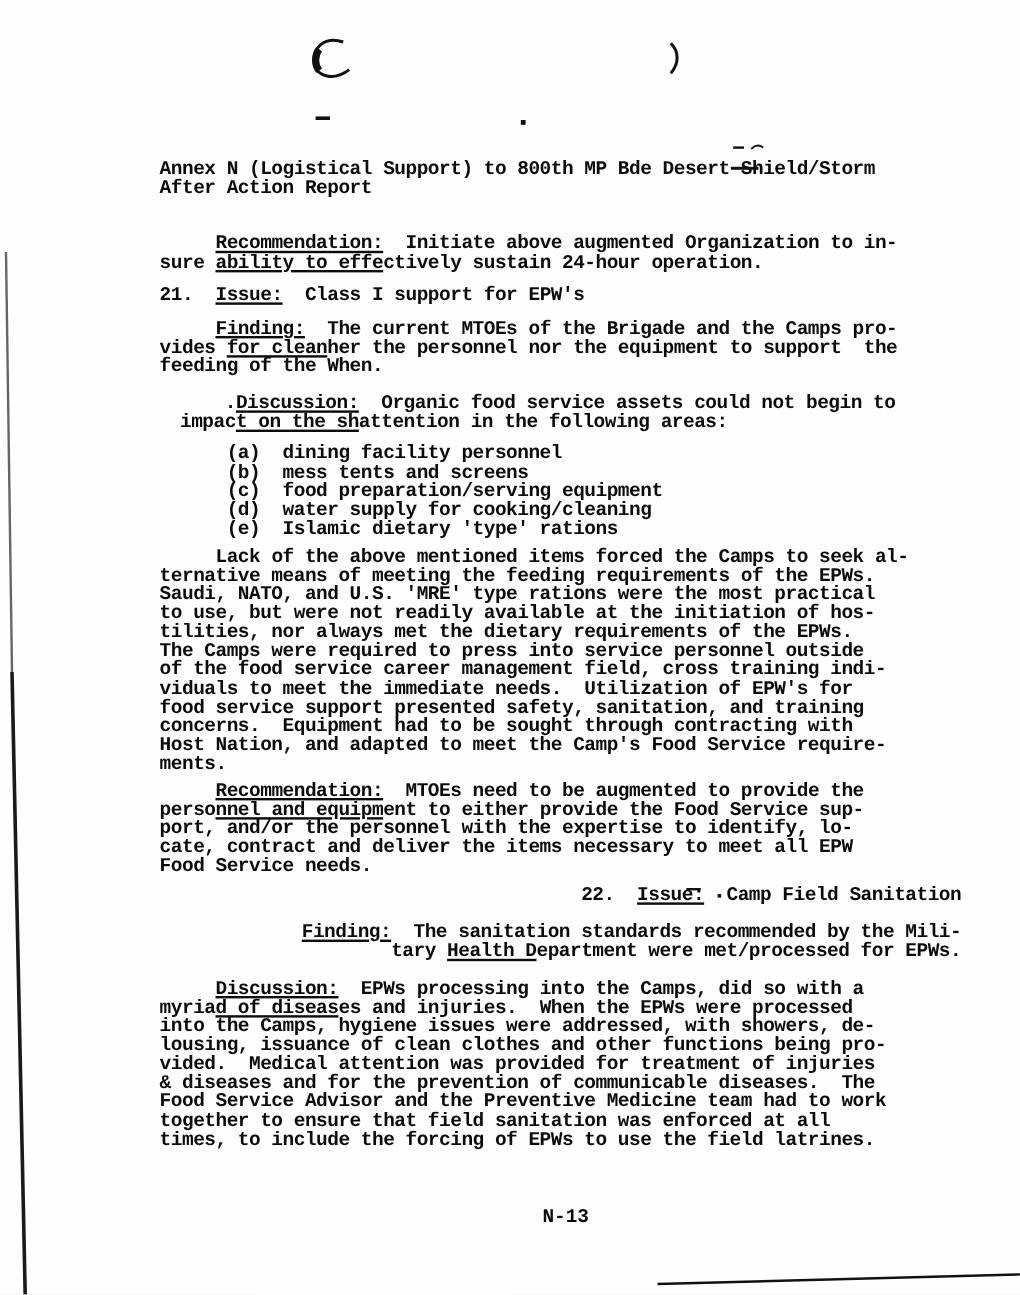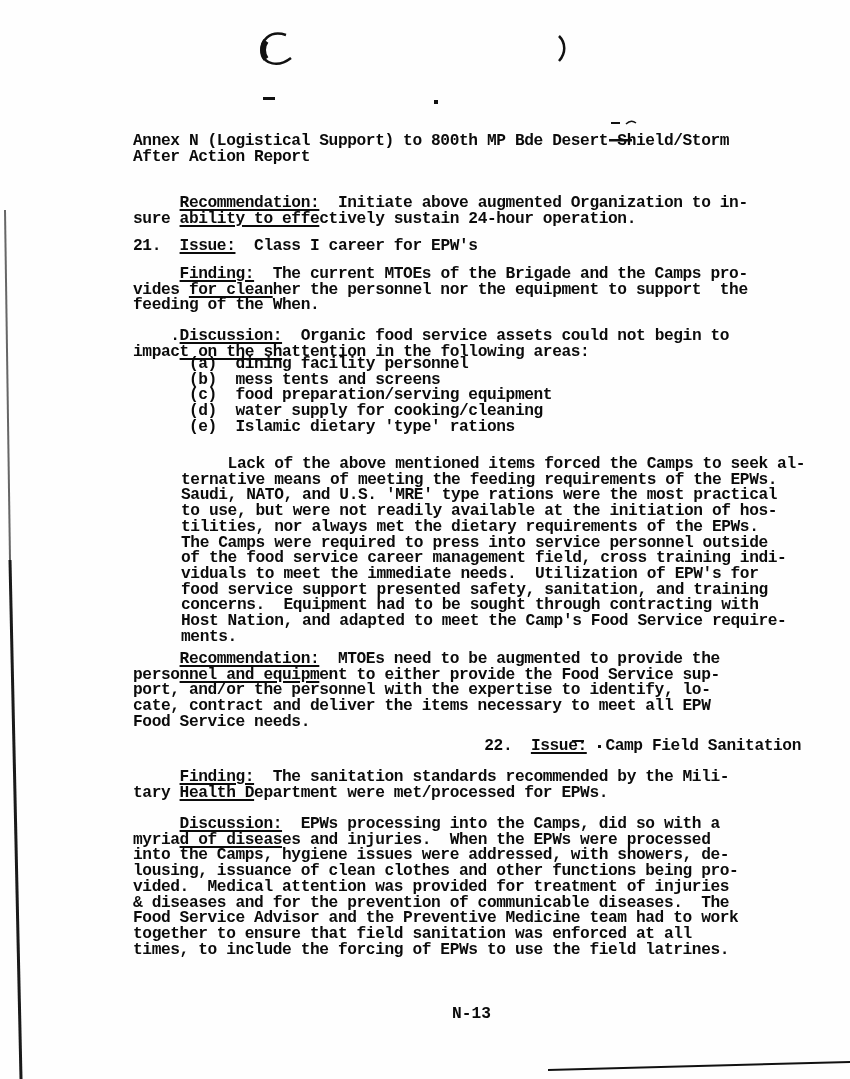--- a/index.html
+++ b/index.html
@@ -29,50 +29,50 @@
 </head>
 <body>
 
 <div class="page" style="--ink: #0b0b0b; --paper: #fefefe;">
 
   <div id="text-layer">
       <div class="para" style="top: 134px;"><span class="pt"></span><span class="pt u"></span><span class="pt">Annex N (Logistical Support) to 800th MP Bde Desert Shield/Storm
 After Action Report</span><span class="pt u"></span><span class="pt"></span></div>
       <div class="para" style="top: 196px;"><span class="pt">     </span><span class="pt u">Recommendation:</span><span class="pt">  Initiate above augmented Organization to in-
 sure </span><span class="pt u">ability to effe</span><span class="pt">ctively sustain 24-hour operation.</span></div>
-      <div class="para" style="top: 239px;"><span class="pt">21.  </span><span class="pt u">Issue:</span><span class="pt">  Class I career for EPW's</span><span class="pt u"></span><span class="pt"></span></div>
+      <div class="para" style="top: 239px;"><span class="pt">21.  </span><span class="pt u">Issue:</span><span class="pt">  Class I support for EPW's</span><span class="pt u"></span><span class="pt"></span></div>
       <div class="para" style="top: 267px;"><span class="pt">     </span><span class="pt u">Finding:</span><span class="pt">  The current MTOEs of the Brigade and the Camps pro-
 vides </span><span class="pt u">for clean</span><span class="pt">her the personnel nor the equipment to support  the
 feeding of the When.</span></div>
-      <div class="para" style="top: 329px;"><span class="pt">    .</span><span class="pt u">Discussion:</span><span class="pt">  Organic food service assets could not begin to
+      <div class="para" style="top: 329px; margin-left: 17px;"><span class="pt">    .</span><span class="pt u">Discussion:</span><span class="pt">  Organic food service assets could not begin to
 impac</span><span class="pt u">t on the sh</span><span class="pt">attention in the following areas:</span></div>
-      <div class="para" style="top: 357px;"><span class="pt"></span><span class="pt u"></span><span class="pt">      (a)  dining facility personnel
+      <div class="para" style="top: 371px;"><span class="pt"></span><span class="pt u"></span><span class="pt">      (a)  dining facility personnel
       (b)  mess tents and screens
       (c)  food preparation/serving equipment
       (d)  water supply for cooking/cleaning
       (e)  Islamic dietary 'type' rations</span><span class="pt u"></span><span class="pt"></span></div>
-      <div class="para" style="top: 457px; margin-left: 48px;"><span class="pt">     </span><span class="pt u"></span><span class="pt">Lack of the above mentioned items forced the Camps to seek al-
+      <div class="para" style="top: 457px;"><span class="pt">     </span><span class="pt u"></span><span class="pt">Lack of the above mentioned items forced the Camps to seek al-
 ternative means of meeting the feeding requirements of the EPWs.
 Saudi, NATO, and U.S. 'MRE' type rations were the most practical
 to use, but were not readily available at the initiation of hos-
 tilities, nor always met the dietary requirements of the EPWs.
 The Camps were required to press into service personnel outside
 of the food service career management field, cross training indi-
 viduals to meet the immediate needs.  Utilization of EPW's for
 food service support presented safety, sanitation, and training
 concerns.  Equipment had to be sought through contracting with
 Host Nation, and adapted to meet the Camp's Food Service require-
 ments.</span><span class="pt u"></span><span class="pt"></span></div>
       <div class="para" style="top: 652px;"><span class="pt">     </span><span class="pt u">Recommendation:</span><span class="pt">  MTOEs need to be augmented to provide the
 perso</span><span class="pt u">nnel and equipm</span><span class="pt">ent to either provide the Food Service sup-
 port, and/or the personnel with the expertise to identify, lo-
 cate, contract and deliver the items necessary to meet all EPW
 Food Service needs.</span></div>
       <div class="para" style="top: 739px; text-align: right;"><span class="pt">22.  </span><span class="pt u">Issue:</span><span class="pt">  Camp Field Sanitation</span><span class="pt u"></span><span class="pt"></span></div>
-      <div class="para" style="top: 770px;"><span class="pt">     </span><span class="pt u">Finding:</span><span class="pt">  The sanitation standards recommended by the Mili-
+      <div class="para" style="top: 770px; text-align: right;"><span class="pt">     </span><span class="pt u">Finding:</span><span class="pt">  The sanitation standards recommended by the Mili-
 tary </span><span class="pt u">Health D</span><span class="pt">epartment were met/processed for EPWs.</span></div>
       <div class="para" style="top: 817px;"><span class="pt">     </span><span class="pt u">Discussion:</span><span class="pt">  EPWs processing into the Camps, did so with a
 myria</span><span class="pt u">d of diseas</span><span class="pt">es and injuries.  When the EPWs were processed
 into the Camps, hygiene issues were addressed, with showers, de-
 lousing, issuance of clean clothes and other functions being pro-
 vided.  Medical attention was provided for treatment of injuries
 &amp; diseases and for the prevention of communicable diseases.  The
 Food Service Advisor and the Preventive Medicine team had to work
 together to ensure that field sanitation was enforced at all
 times, to include the forcing of EPWs to use the field latrines.</span></div>

